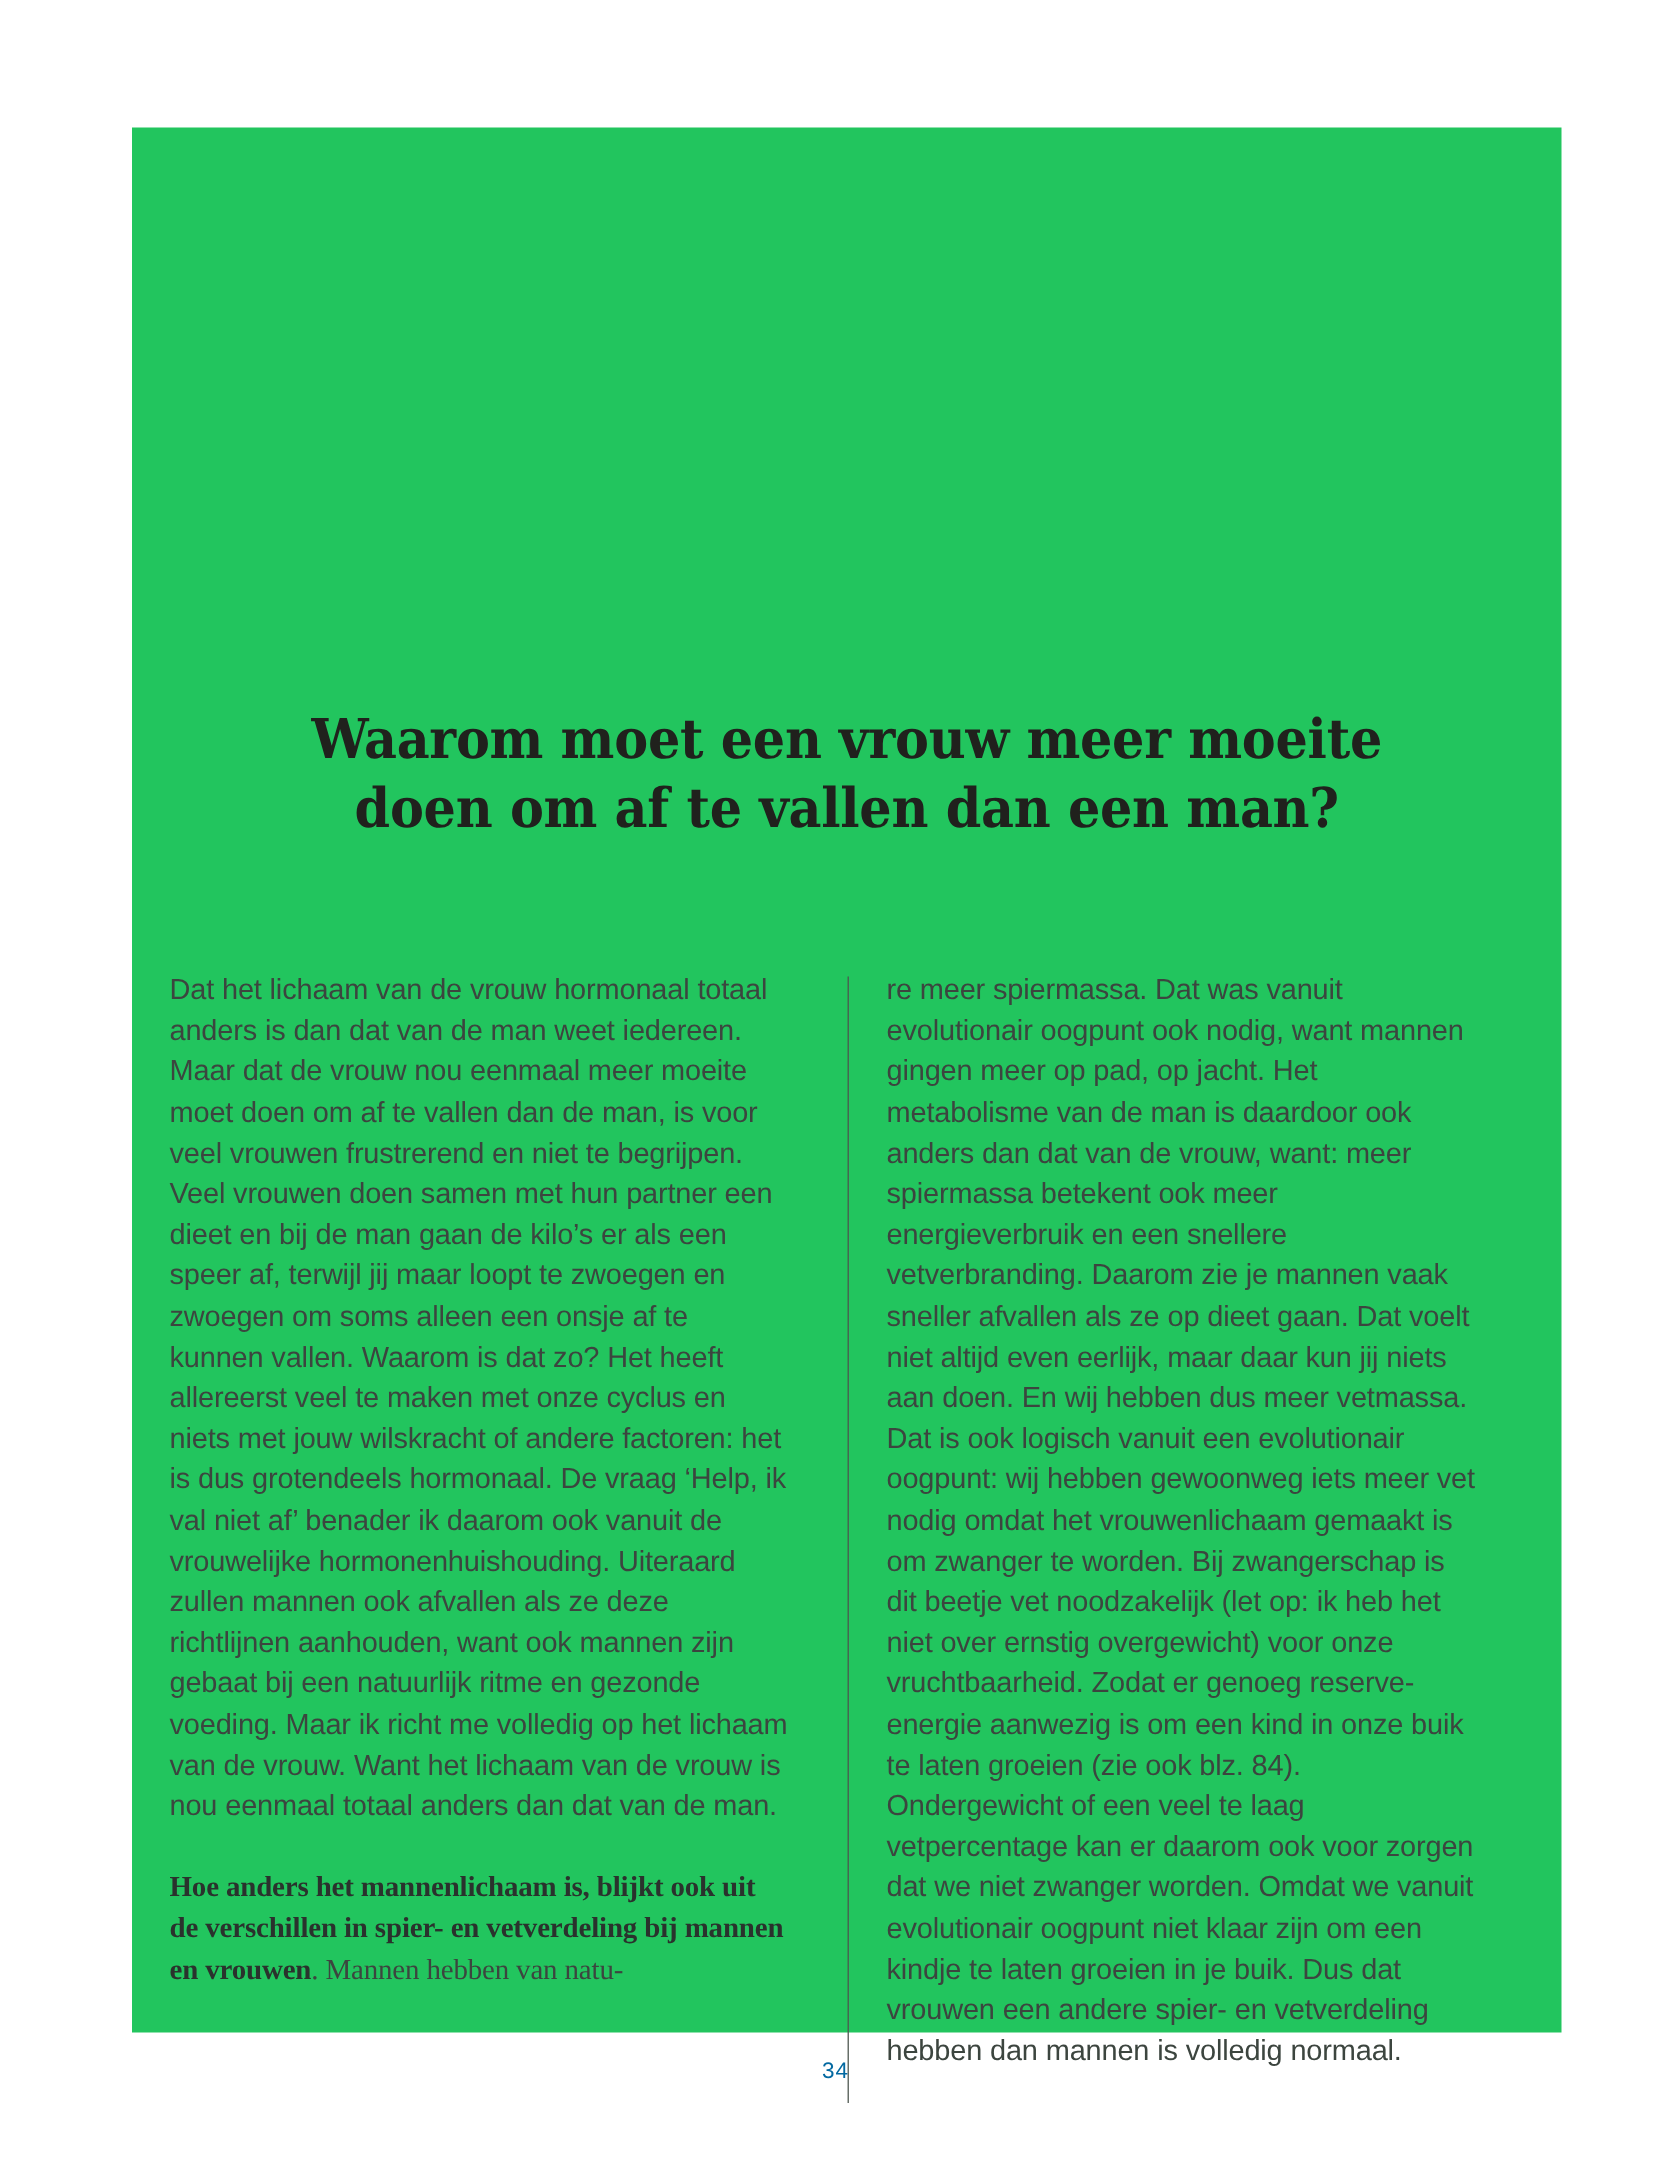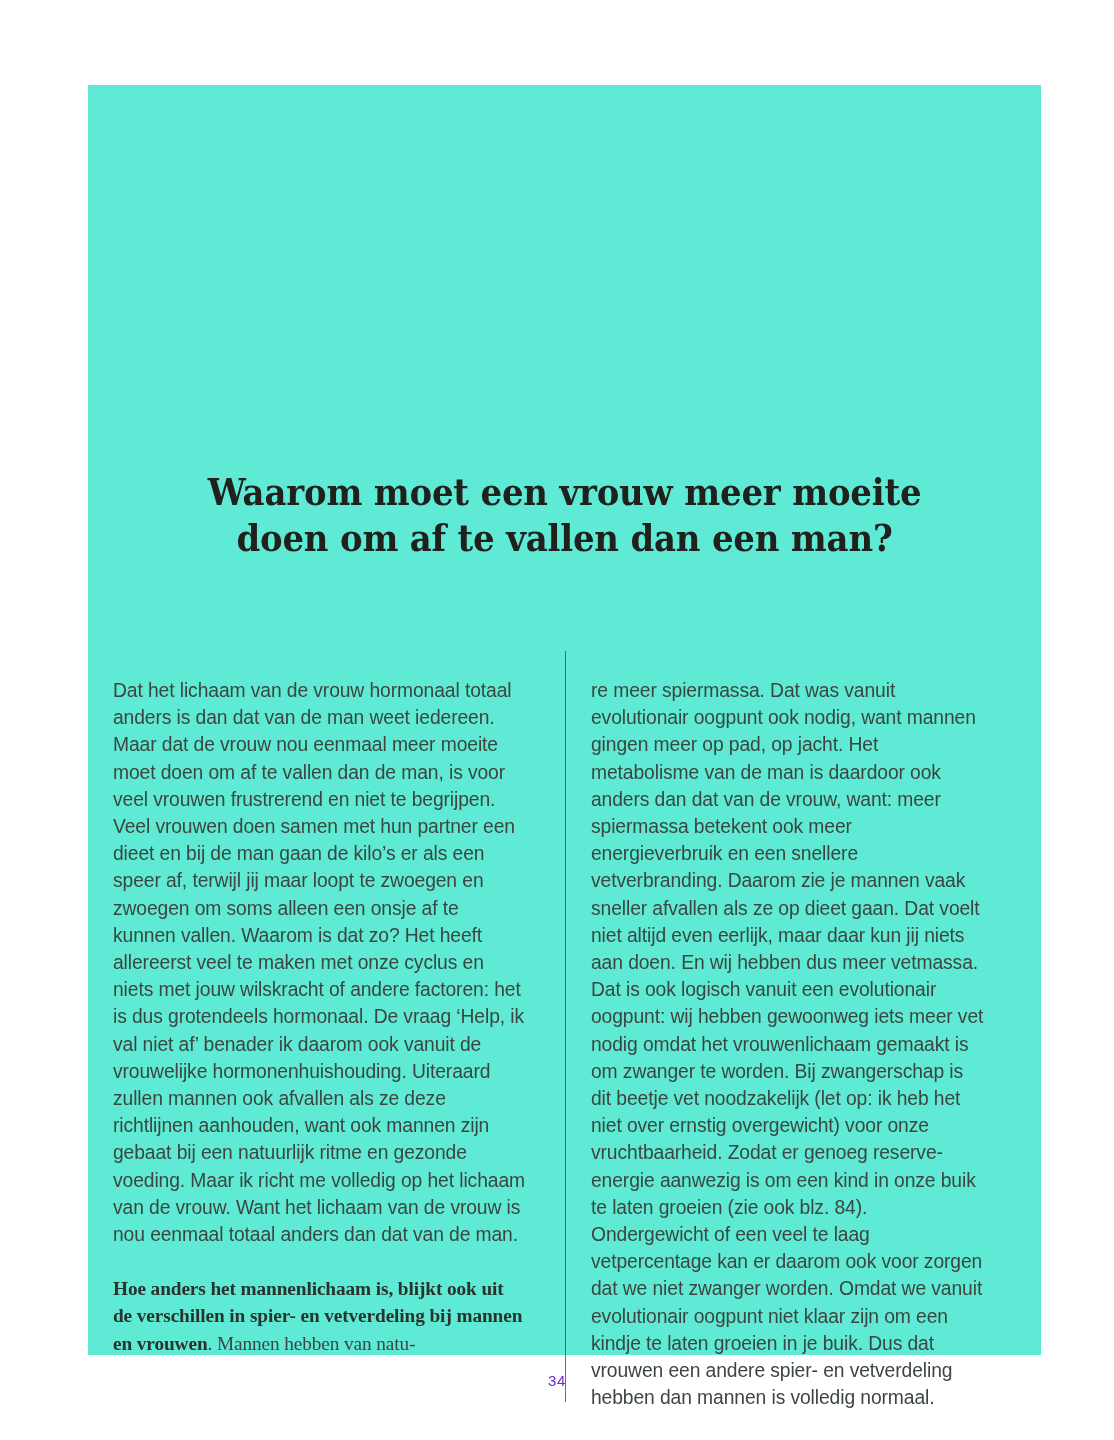--- a/index.html
+++ b/index.html
@@ -22,21 +22,21 @@
     background: #ffffff;
   }
 
   
   #panel {
     position: absolute;
     left: 88px;
     top: 85px;
     width: 953px;
     height: 1270px;
-    background: #5eead4;
+    background: #22c55e;
   }
 
   
   #title-block {
     position: absolute;
     left: 0;
     top: 385px;
     width: 953px;
     text-align: center;
   }
@@ -57,21 +57,20 @@
     position: absolute;
     left: 25px;
     top: 562px;
     width: 905px;
     display: flex;
     gap: 0px;
   }
   .column {
     width: 437px;
     box-sizing: border-box;
-    margin-top: 30px;
   }
   .column.left  { padding-right: 24px; }
   .column.right { padding-left: 41px; }
 
   
   #col-divider {
     position: absolute;
     left: 477px;
     top: 566px;
     width: 1px;
@@ -95,21 +94,21 @@
   
   #folio {
     position: absolute;
     left: 0;
     top: 1372px;
     width: 1114px;
     text-align: center;
     font-family: "Liberation Sans", sans-serif;
     font-size: 15px;
     letter-spacing: 0.6px;
-    color: #6d28d9;
+    color: #0369a1;
   }
 </style>
 </head>
 <body>
 
 <div id="page">
 
   <div id="panel">
 
     <div id="title-block">

